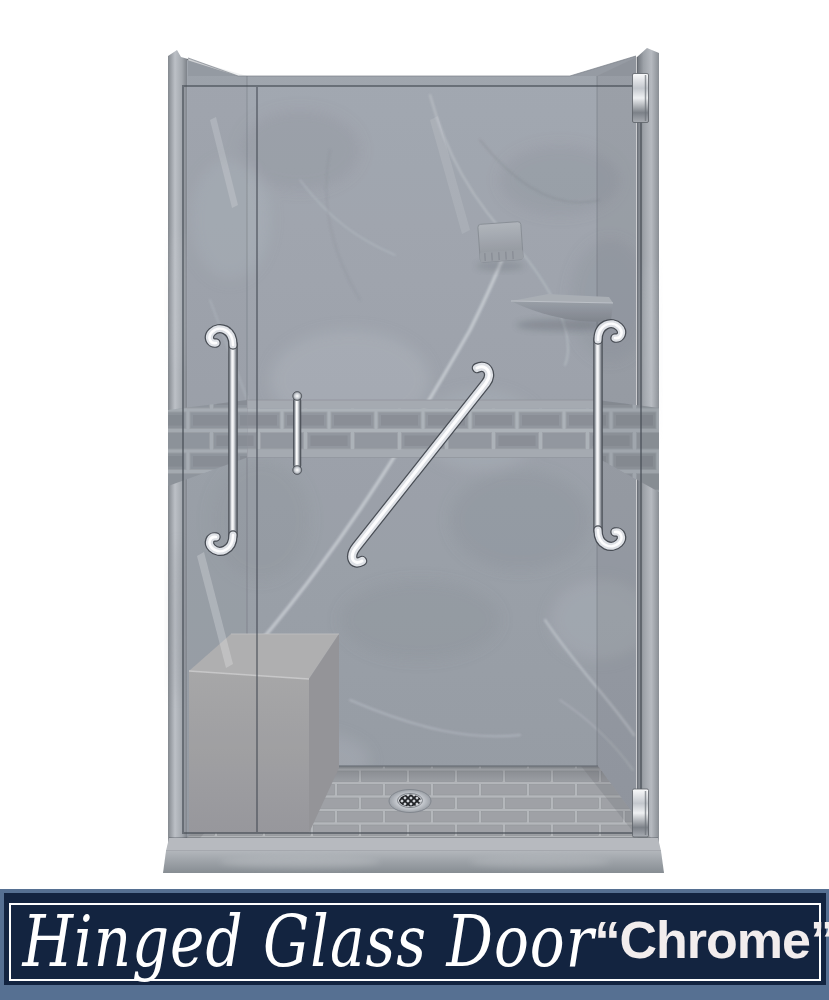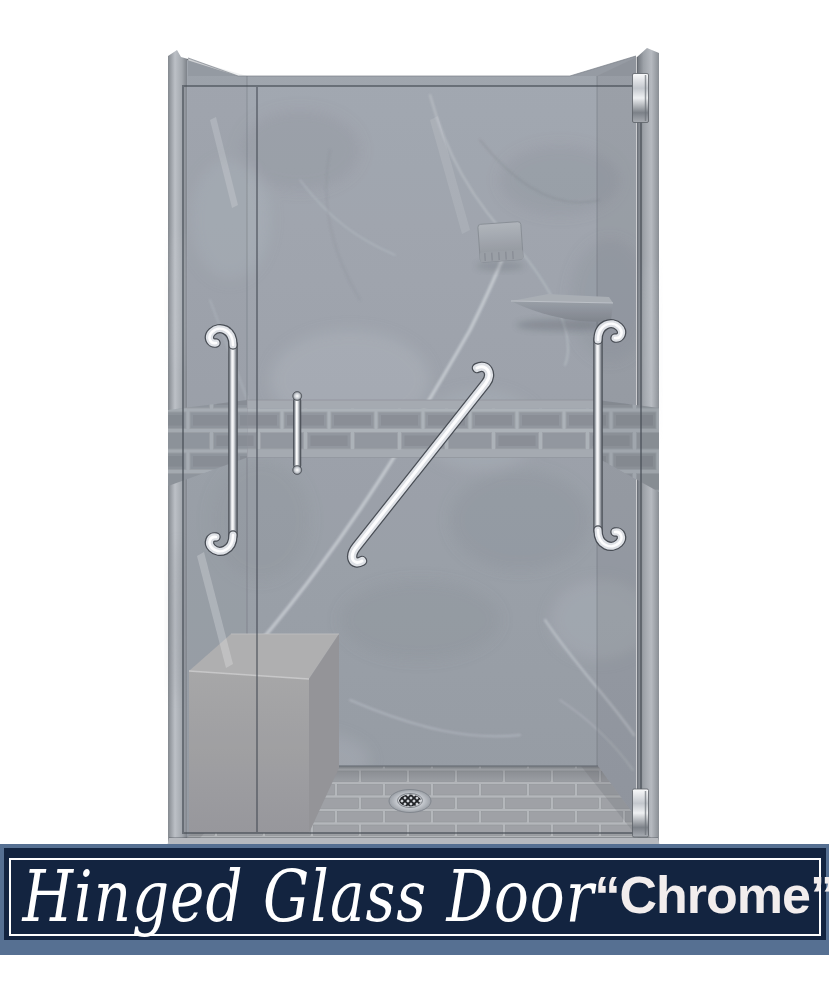--- a/index.html
+++ b/index.html
@@ -1,20 +1,20 @@
 <!DOCTYPE html>
 <html><head>
 <meta charset="utf-8">
 <style>
   html,body{margin:0;padding:0;background:#ffffff;}
   .stage{position:relative;width:829px;height:1000px;background:#ffffff;overflow:hidden;
          font-family:"Liberation Sans",sans-serif;}
   .render{position:absolute;left:0;top:0;}
   
-  .banner{position:absolute;left:0;top:844px;width:829px;height:111px;background:#567092;}
+  .banner{position:absolute;left:0;top:889px;width:829px;height:111px;background:#567092;}
   .banner-navy{position:absolute;left:4px;right:3px;top:4px;bottom:15px;background:#132440;}
   .banner-frame{position:absolute;left:4.5px;right:5.5px;top:9.5px;bottom:4.5px;
                 border:2.5px solid #ffffff;display:flex;align-items:center;
                 justify-content:space-between;padding:0 12px;box-sizing:border-box;white-space:nowrap;}
   .banner-script{font-family:"DejaVu Serif",serif;font-style:italic;font-weight:400;
                  font-size:58px;color:#ffffff;transform:scaleY(1.22);transform-origin:50% 55%;
                  letter-spacing:1px;}
   .banner-finish{font-family:"Liberation Sans",sans-serif;font-weight:700;font-size:52px;
                  color:#f2eded;letter-spacing:-1px;padding-bottom:4px;}
 </style>

